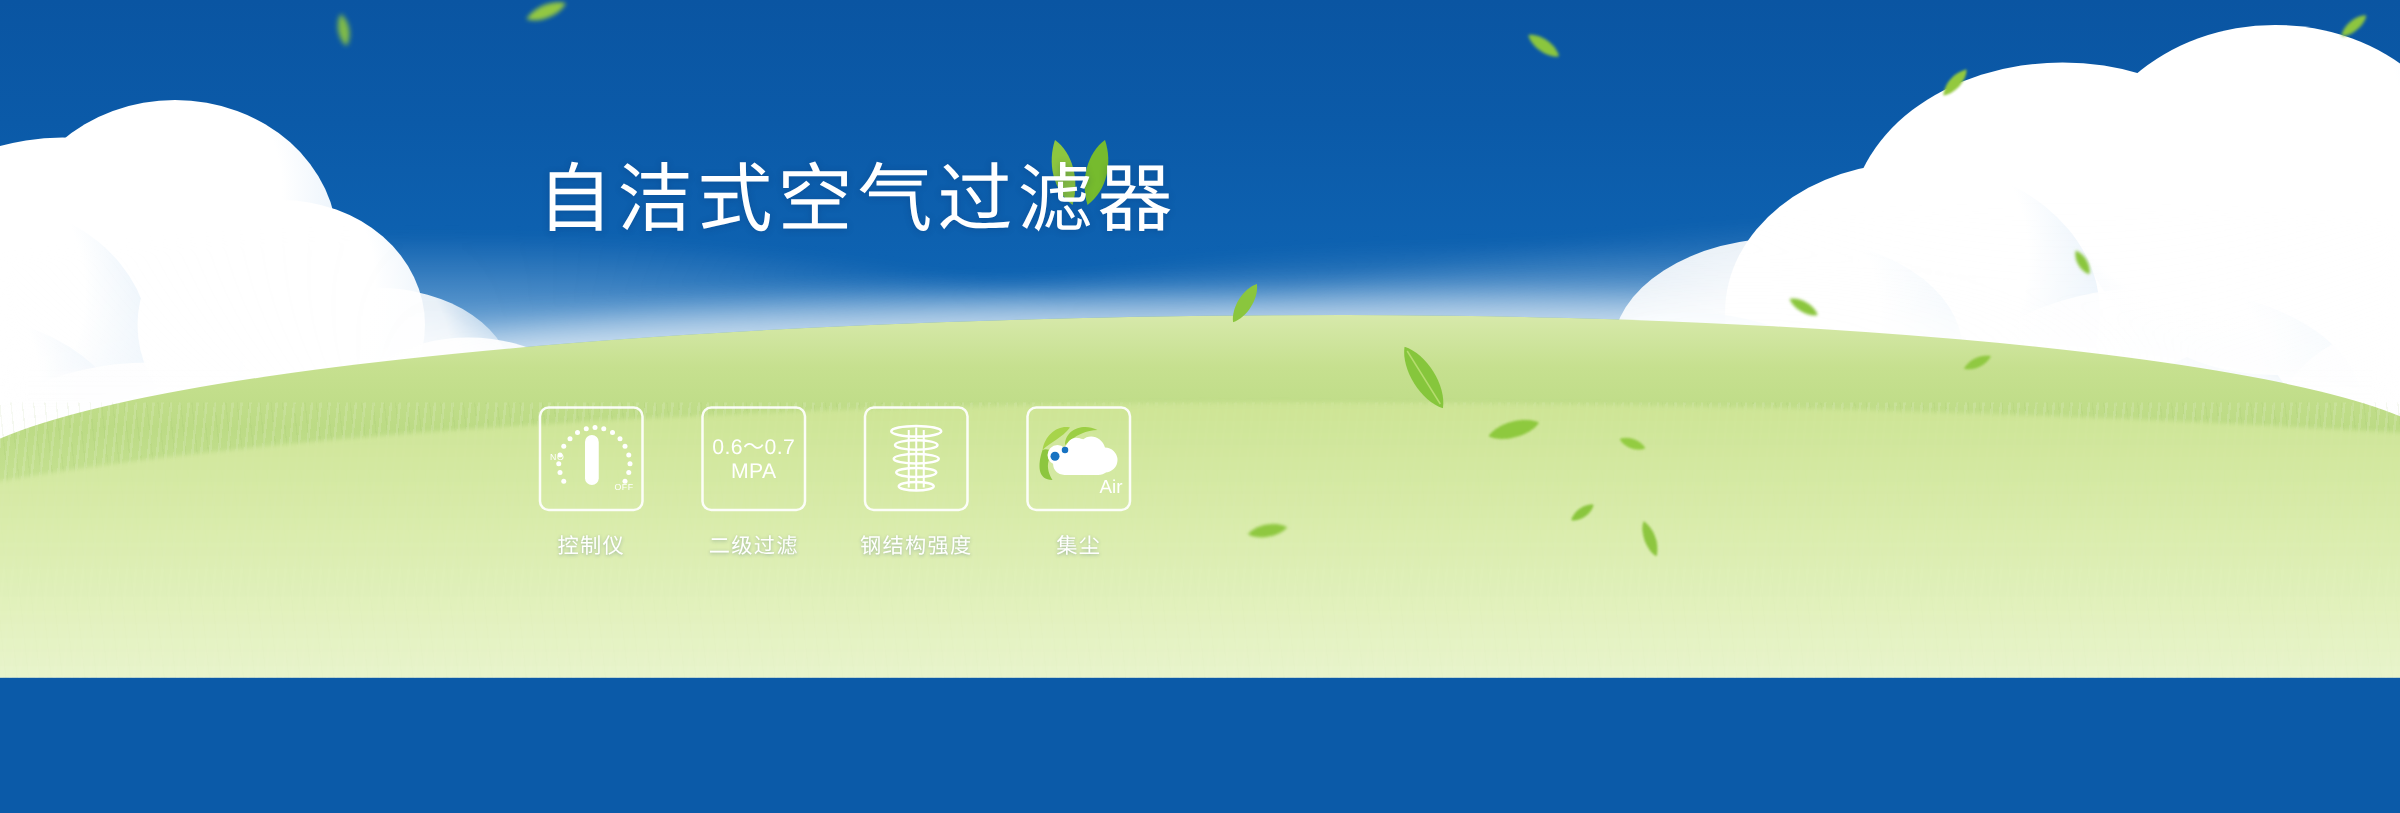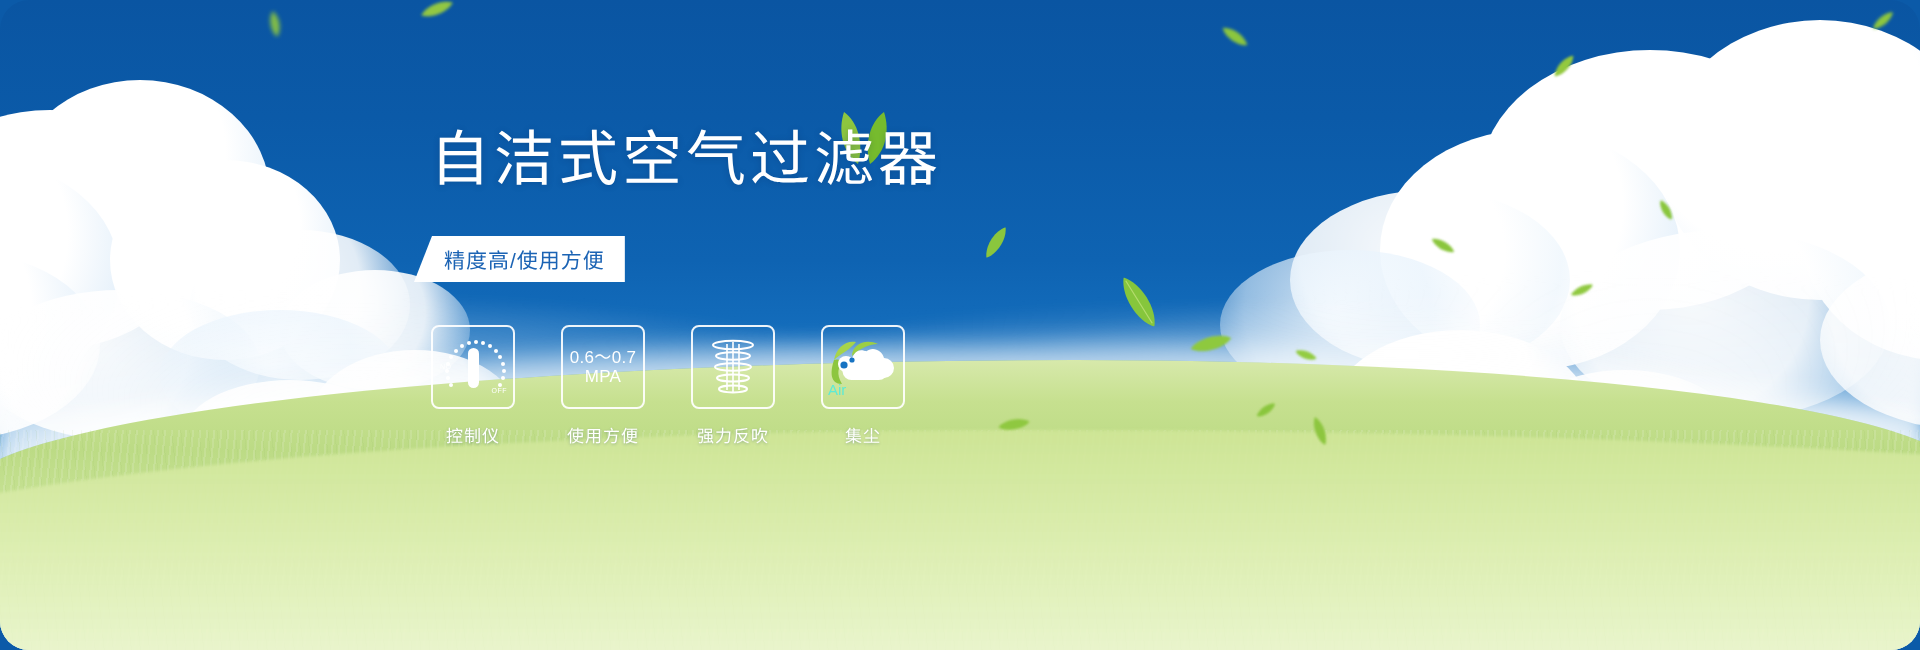--- a/index.html
+++ b/index.html
@@ -2,21 +2,21 @@
 <html lang="zh-CN"><head>
 <meta charset="utf-8">
 <title>Banner</title>
 <style>
   html,body{margin:0;padding:0;}
   body{
     width:1920px;height:650px;overflow:hidden;
     font-family:"Liberation Sans","DejaVu Sans",sans-serif;
     background:#0b5aa8;
   }
-  .stage{position:relative;width:1920px;height:650px;overflow:hidden;border-radius:29px;}
+  .stage{position:relative;width:1920px;height:542px;overflow:hidden;}
 
   
   .sky{
     position:absolute;inset:0;
     background:
       radial-gradient(120% 80% at 50% 120%, rgba(150,200,240,.55) 0%, rgba(90,160,220,.20) 38%, rgba(0,0,0,0) 62%),
       linear-gradient(180deg,#0a55a2 0%,#0b5aa8 18%,#0e63b2 40%,#1773c2 58%,#3e93d6 74%,#88bfe6 88%,#bcd9ee 100%);
   }
   .cloudgrp{position:absolute;}
   .puff{
@@ -262,21 +262,20 @@
         <path d="M26 56C10 44 6 22 12 4 26 14 32 36 26 56Z" fill="#8dc63f"></path>
         <path d="M38 56C54 44 58 22 52 4 38 14 32 36 38 56Z" fill="#76bb2e"></path>
       </svg>
     </div>
 
     <div class="title-wrap">
       <h1 class="title">自洁式空气过滤器</h1>
     </div>
 
     <div class="tags">
-      <div class="tag tag-light">精度高/使用方便</div>
     </div>
 
     <div class="features">
 
       <div class="feature">
         <div class="feature-box">
           <div class="gauge">
             <span class="dot" style="left:4px;top:40px"></span>
             <span class="dot" style="left:3px;top:33px"></span>
             <span class="dot" style="left:4px;top:26px"></span>
@@ -302,59 +301,59 @@
         <div class="feature-cap">控制仪</div>
       </div>
 
       <div class="feature">
         <div class="feature-box">
           <div class="feature-text">
             <span>0.6～0.7</span>
             <small>MPA</small>
           </div>
         </div>
-        <div class="feature-cap">使用方便</div>
+        <div class="feature-cap">二级过滤</div>
       </div>
 
       <div class="feature">
         <div class="feature-box">
           <svg width="56" height="58" viewBox="0 0 56 58">
             <g fill="none" stroke="#fff" stroke-width="2">
               <ellipse cx="28" cy="7" rx="20" ry="4.2"></ellipse>
               <ellipse cx="28" cy="18" rx="17" ry="3.8"></ellipse>
               <ellipse cx="28" cy="29" rx="18" ry="3.8"></ellipse>
               <ellipse cx="28" cy="40" rx="16" ry="3.6"></ellipse>
               <ellipse cx="28" cy="51" rx="14" ry="3.4"></ellipse>
             </g>
             <g stroke="#fff" stroke-width="1.6">
               <line x1="22" y1="6" x2="22" y2="52"></line>
               <line x1="28" y1="4" x2="28" y2="54"></line>
               <line x1="34" y1="6" x2="34" y2="52"></line>
             </g>
           </svg>
         </div>
-        <div class="feature-cap">强力反吹</div>
+        <div class="feature-cap">钢结构强度</div>
       </div>
 
 
       <div class="feature">
         <div class="feature-box">
           <div style="position:relative;width:70px;height:62px;">
             <svg width="70" height="48" viewBox="0 0 70 48" style="position:absolute;left:0;top:2px;">
               <path d="M6 22C2 34 2 46 14 46c-6-10-4-18 2-22 0 0-6-4-10-2Z" fill="#8dc63f"></path>
               <path d="M28 4C18 2 8 10 6 22c6-6 16-10 22-18Z" fill="#a7d44a"></path>
               <path d="M50 6C38 0 24 6 24 18c8-8 18-12 26-12Z" fill="#9ccf44"></path>
               <path d="M46 20a12 12 0 0 0-23 4 9 9 0 0 0 1 18h26a10 10 0 0 0 1-20 12 12 0 0 0-5-2Z" fill="#ffffff"></path>
               <circle cx="18" cy="26" r="8" fill="#ffffff"></circle>
               <circle cx="30" cy="31" r="11" fill="#ffffff"></circle>
               <path d="M22 40h34a10 10 0 0 0 0-20c-2-8-12-12-18-6-5-4-12-1-13 6-7 0-10 6-9 12 1 5 4 8 6 8Z" fill="#ffffff"></path>
               <circle cx="16" cy="27" r="3.6" fill="#1773c2"></circle>
               <circle cx="24" cy="22" r="2.6" fill="#1773c2"></circle>
             </svg>
-            <div style="position:absolute;left:0;right:0;bottom:0;text-align:left;color:#5eead4;font-size:15px;">Air</div>
+            <div style="position:absolute;left:0;right:0;bottom:0;text-align:right;color:#ffffff;font-size:15px;">Air</div>
           </div>
         </div>
         <div class="feature-cap">集尘</div>
       </div>
 
     </div>
   </div>
 </div>
 
 </body></html>

